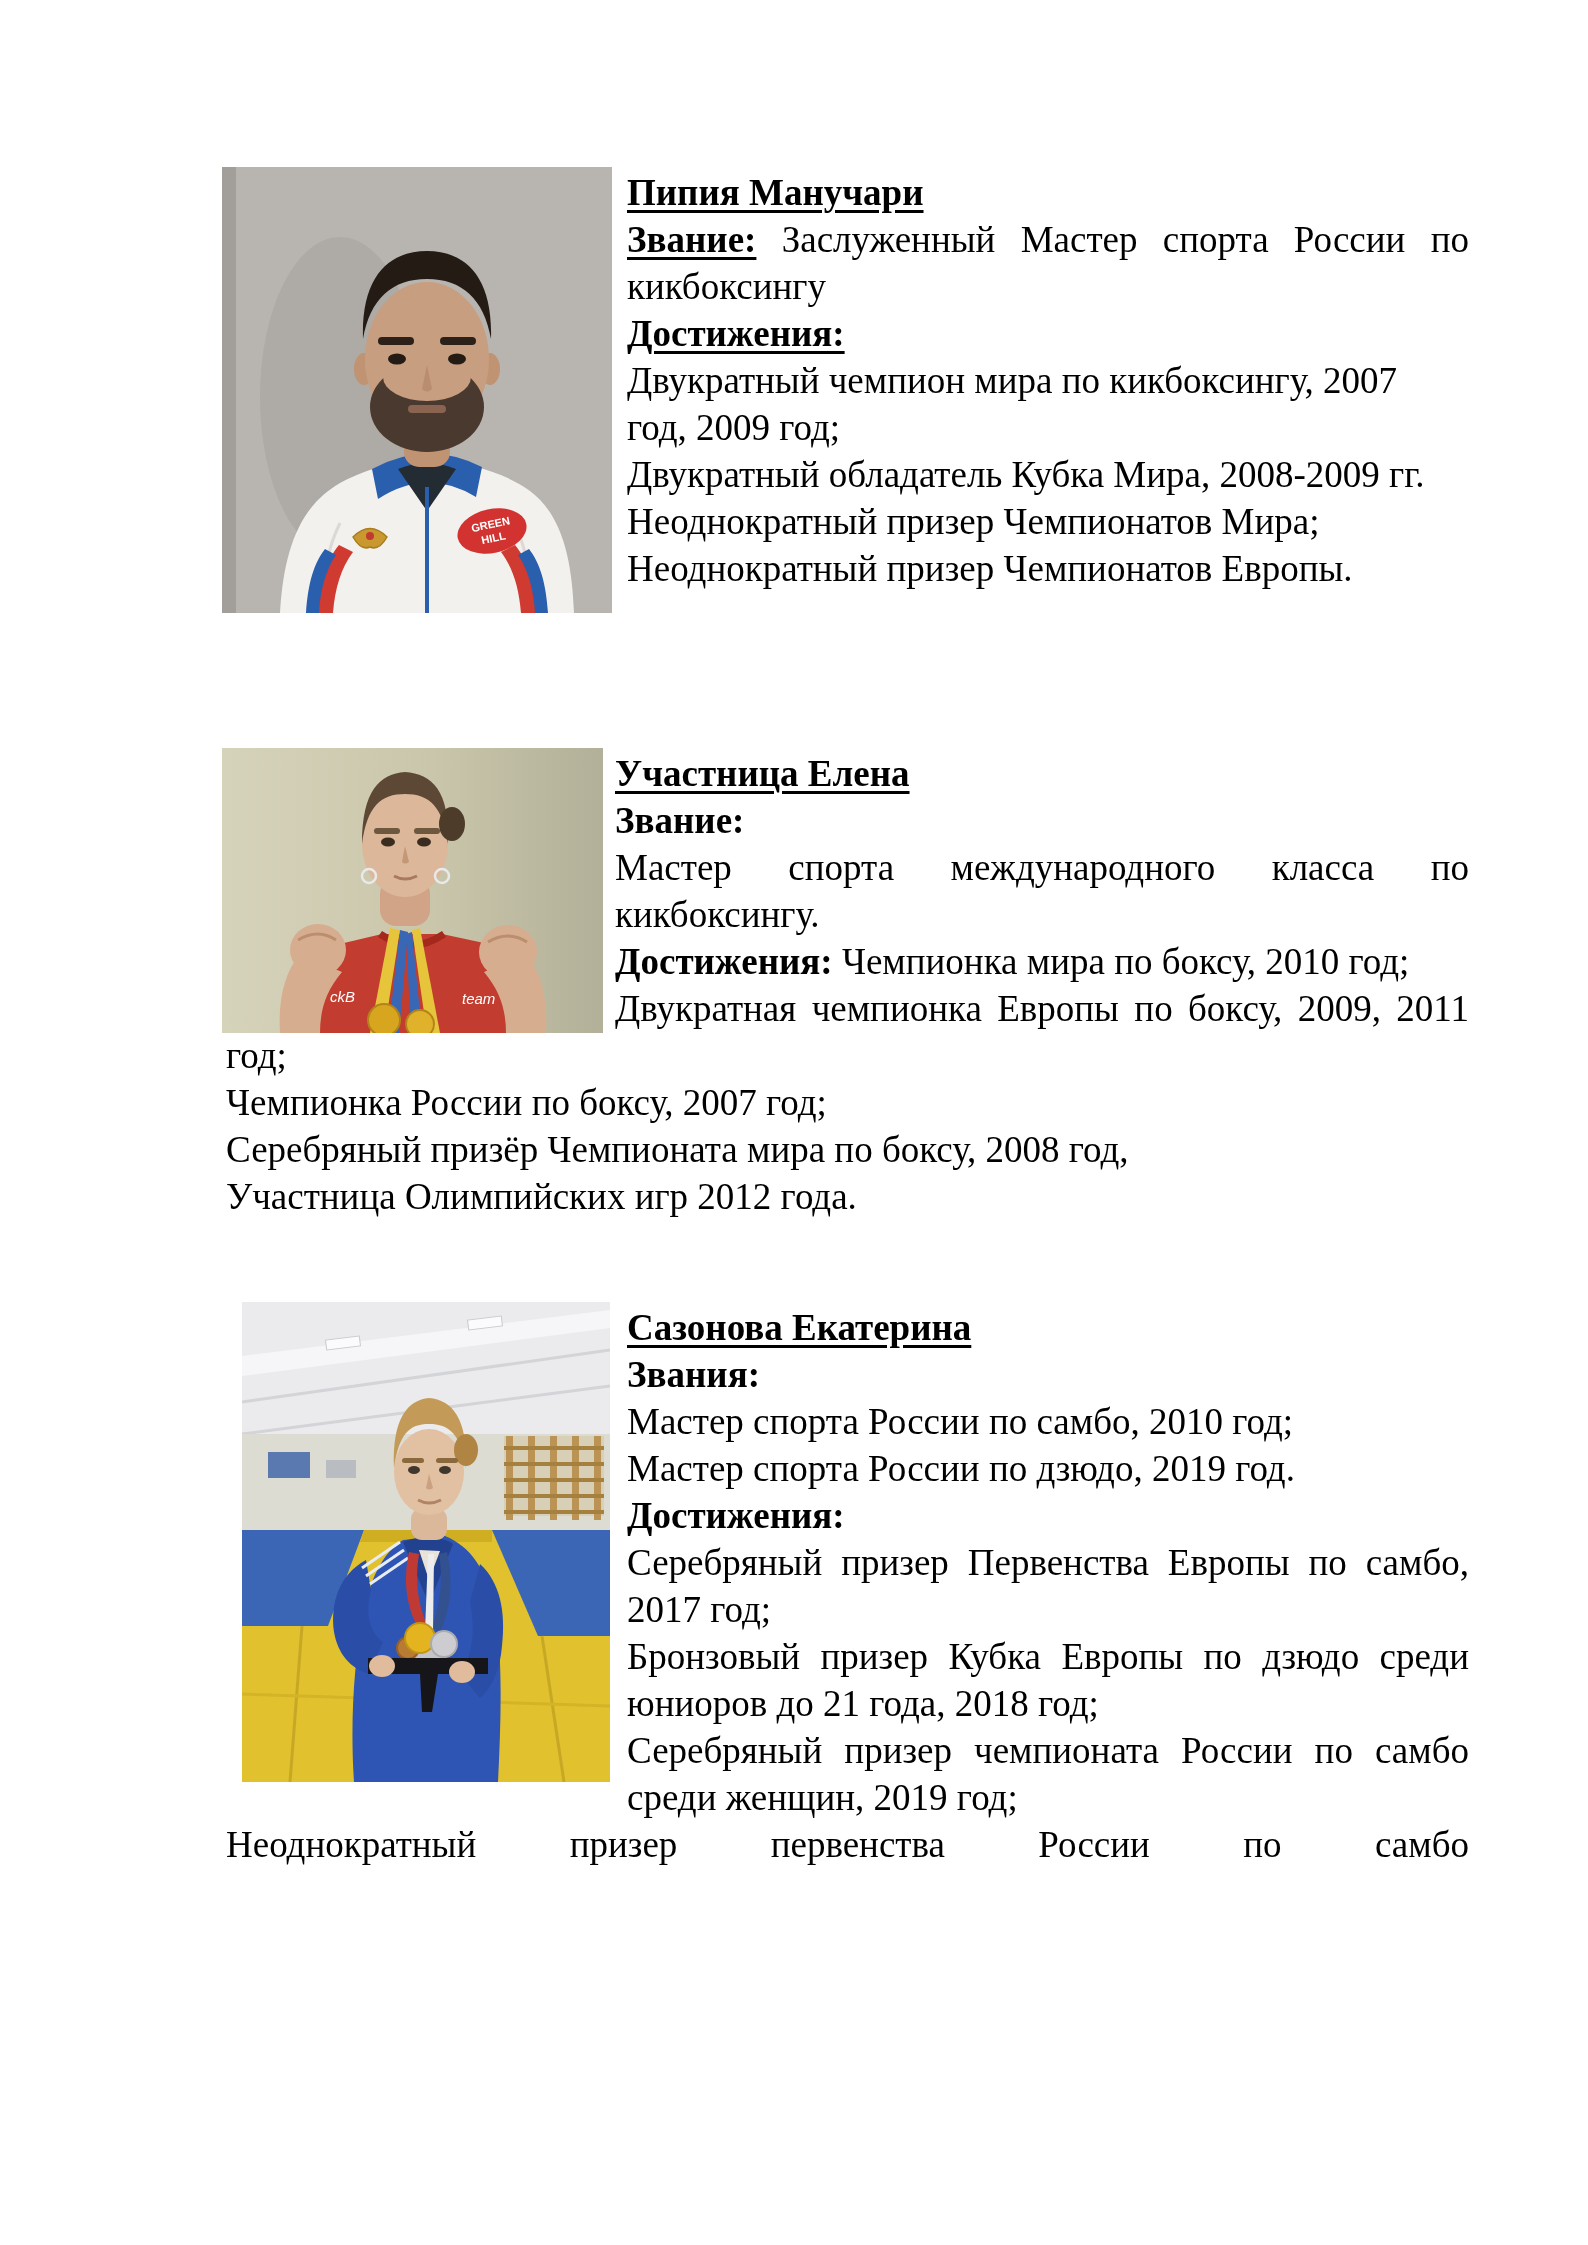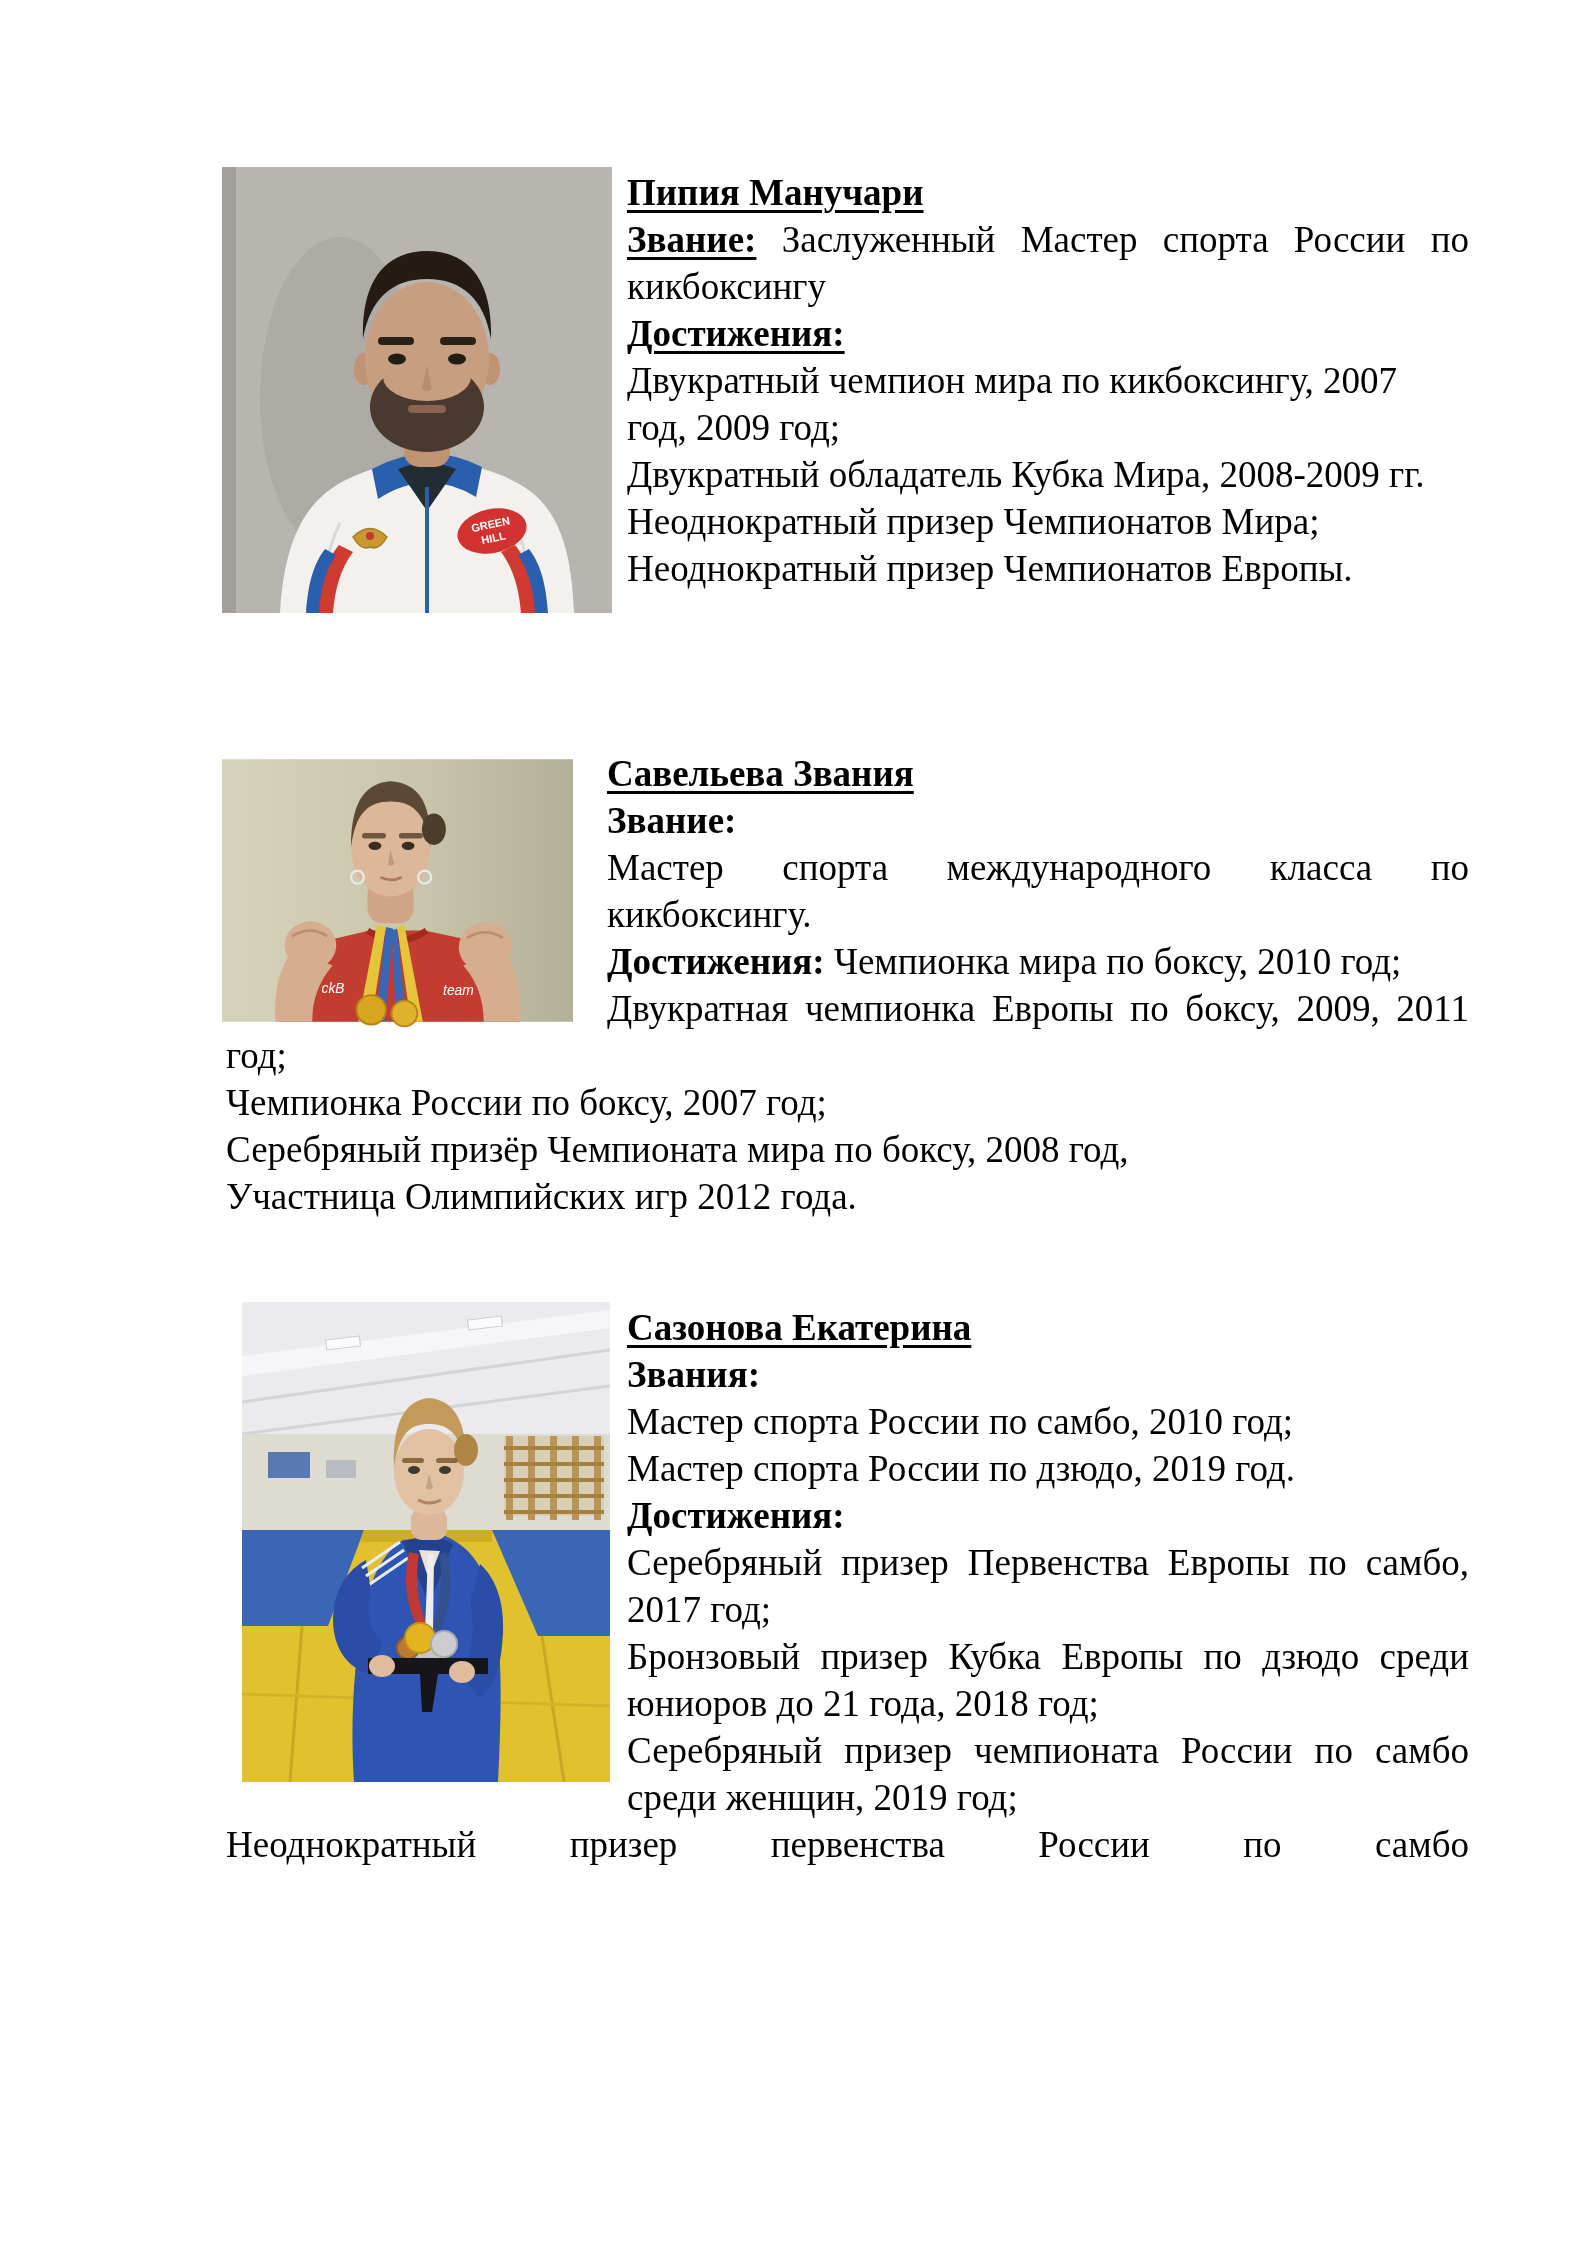--- a/index.html
+++ b/index.html
@@ -13,21 +13,21 @@
     font-family:"Liberation Serif","DejaVu Serif",serif;
     font-size:37px;line-height:43px;color:#000;
   }
   .sec{display:flow-root;}
   .s1{margin-top:167px;}
   .s2{margin-top:135px;}
   .s3{margin-top:80px;}
   .photo{float:left;overflow:hidden;}
   .photo svg{display:block;width:100%;height:100%;}
   .ph1{width:390px;height:446px;margin-right:15px;}
-  .ph2{width:351px;height:285px;margin-right:34px;}
+  .ph2{width:381px;height:285px;margin-right:12px;}
   .ph3{width:368px;height:480px;margin:0 17px 0 20px;}
   .ln{margin:4px;padding:0;}
   .just{text-align:justify;text-align-last:justify;}
   .b{font-weight:700;}
   .u{text-decoration:underline;text-decoration-thickness:2.5px;text-underline-offset:5px;}
   .name{font-weight:700;text-decoration:underline;text-decoration-thickness:2.5px;text-underline-offset:5px;}
 </style>
 </head>
 <body>
 
@@ -132,21 +132,21 @@
           <circle cx="220" cy="128" r="7" fill="none" stroke="#e9e9e9" stroke-width="2.5"></circle>
           <rect x="152" y="80" width="26" height="6" rx="3" fill="#6d573f"></rect>
           <rect x="192" y="80" width="26" height="6" rx="3" fill="#6d573f"></rect>
           <ellipse cx="166" cy="94" rx="7" ry="4.5" fill="#3a2d20"></ellipse>
           <ellipse cx="202" cy="94" rx="7" ry="4.5" fill="#3a2d20"></ellipse>
           <path d="M183 98 L180 114 Q183 117 187 114 Z" fill="#c29877"></path>
           <path d="M172 128 Q183 134 195 128" stroke="#a97a5e" stroke-width="3" fill="none"></path>
         </g>
       </svg>
     </div>
-    <div class="ln name">Савельева Звания</div>
+    <div class="ln name">Участница Елена</div>
     <div class="ln b">Звание:</div>
     <div class="ln just">Мастер спорта международного класса по</div>
     <div class="ln">кикбоксингу.</div>
     <div class="ln"><span class="b">Достижения:</span> <span>Чемпионка мира по боксу, 2010 год;</span></div>
     <div class="ln just">Двукратная чемпионка Европы по боксу, 2009, 2011</div>
     <div class="ln">год;</div>
     <div class="ln">Чемпионка России по боксу, 2007 год;</div>
     <div class="ln">Серебряный призёр Чемпионата мира по боксу, 2008 год,</div>
     <div class="ln">Участница Олимпийских игр 2012 года.</div>
   </section>

